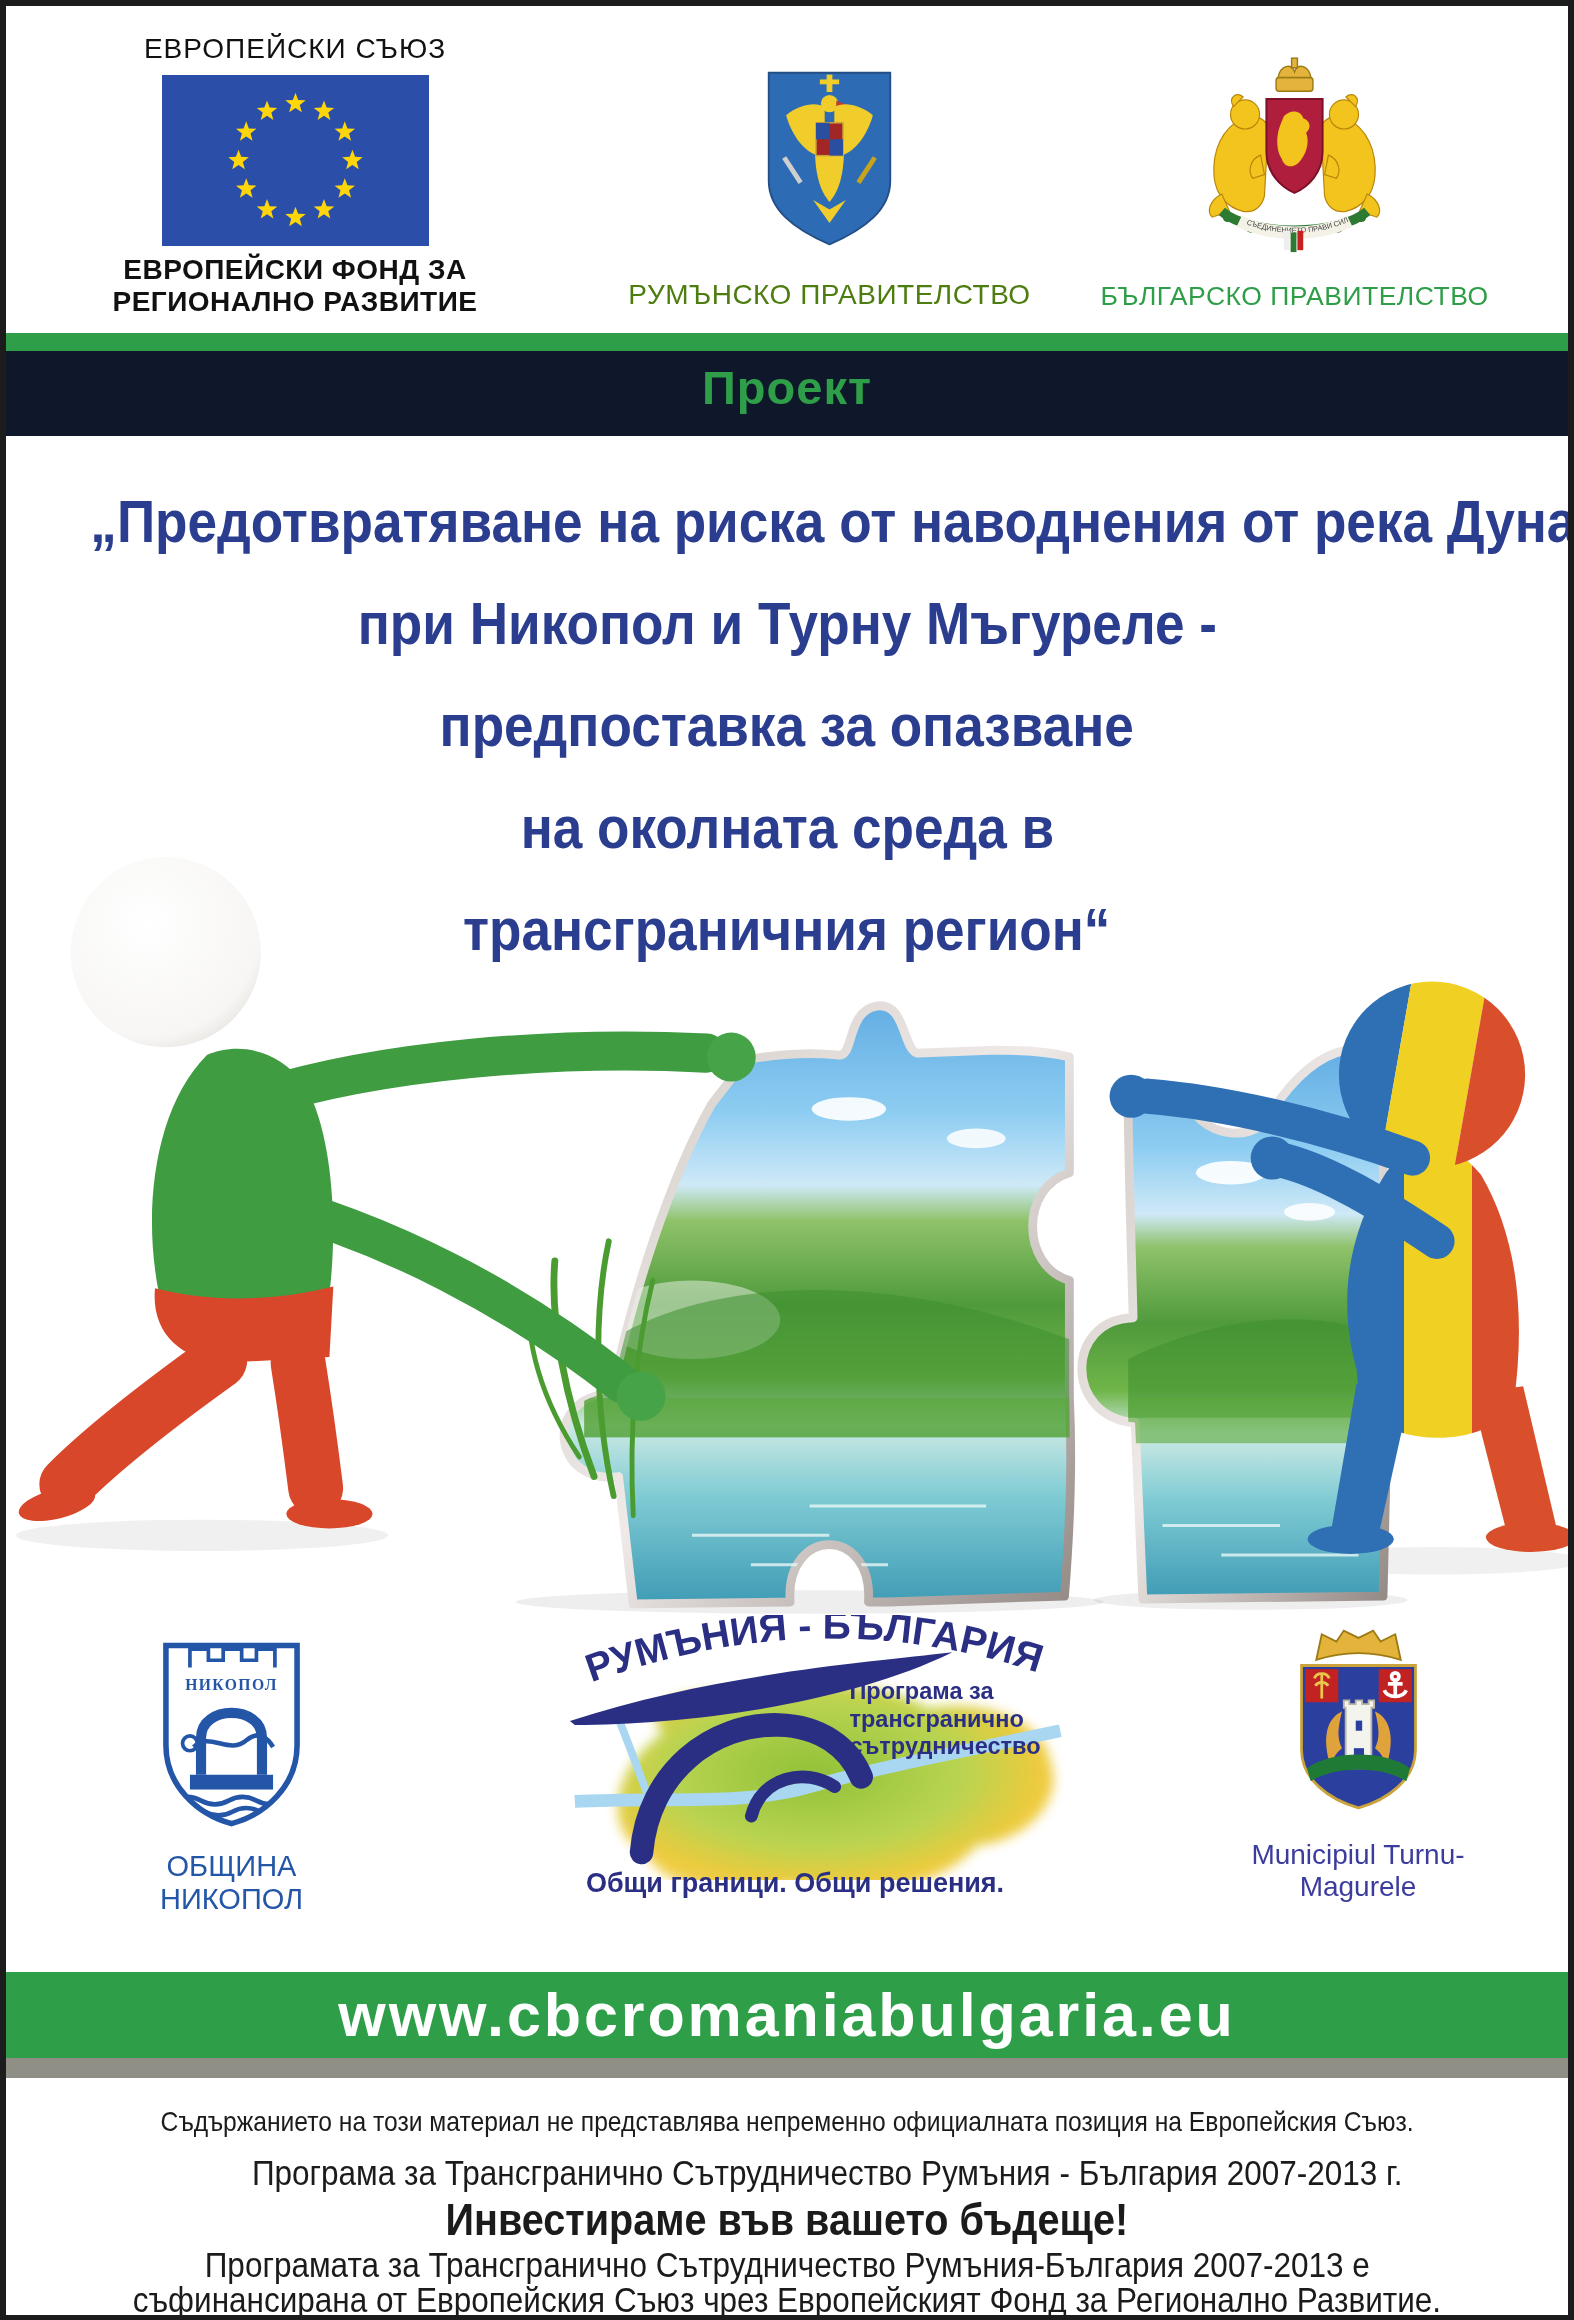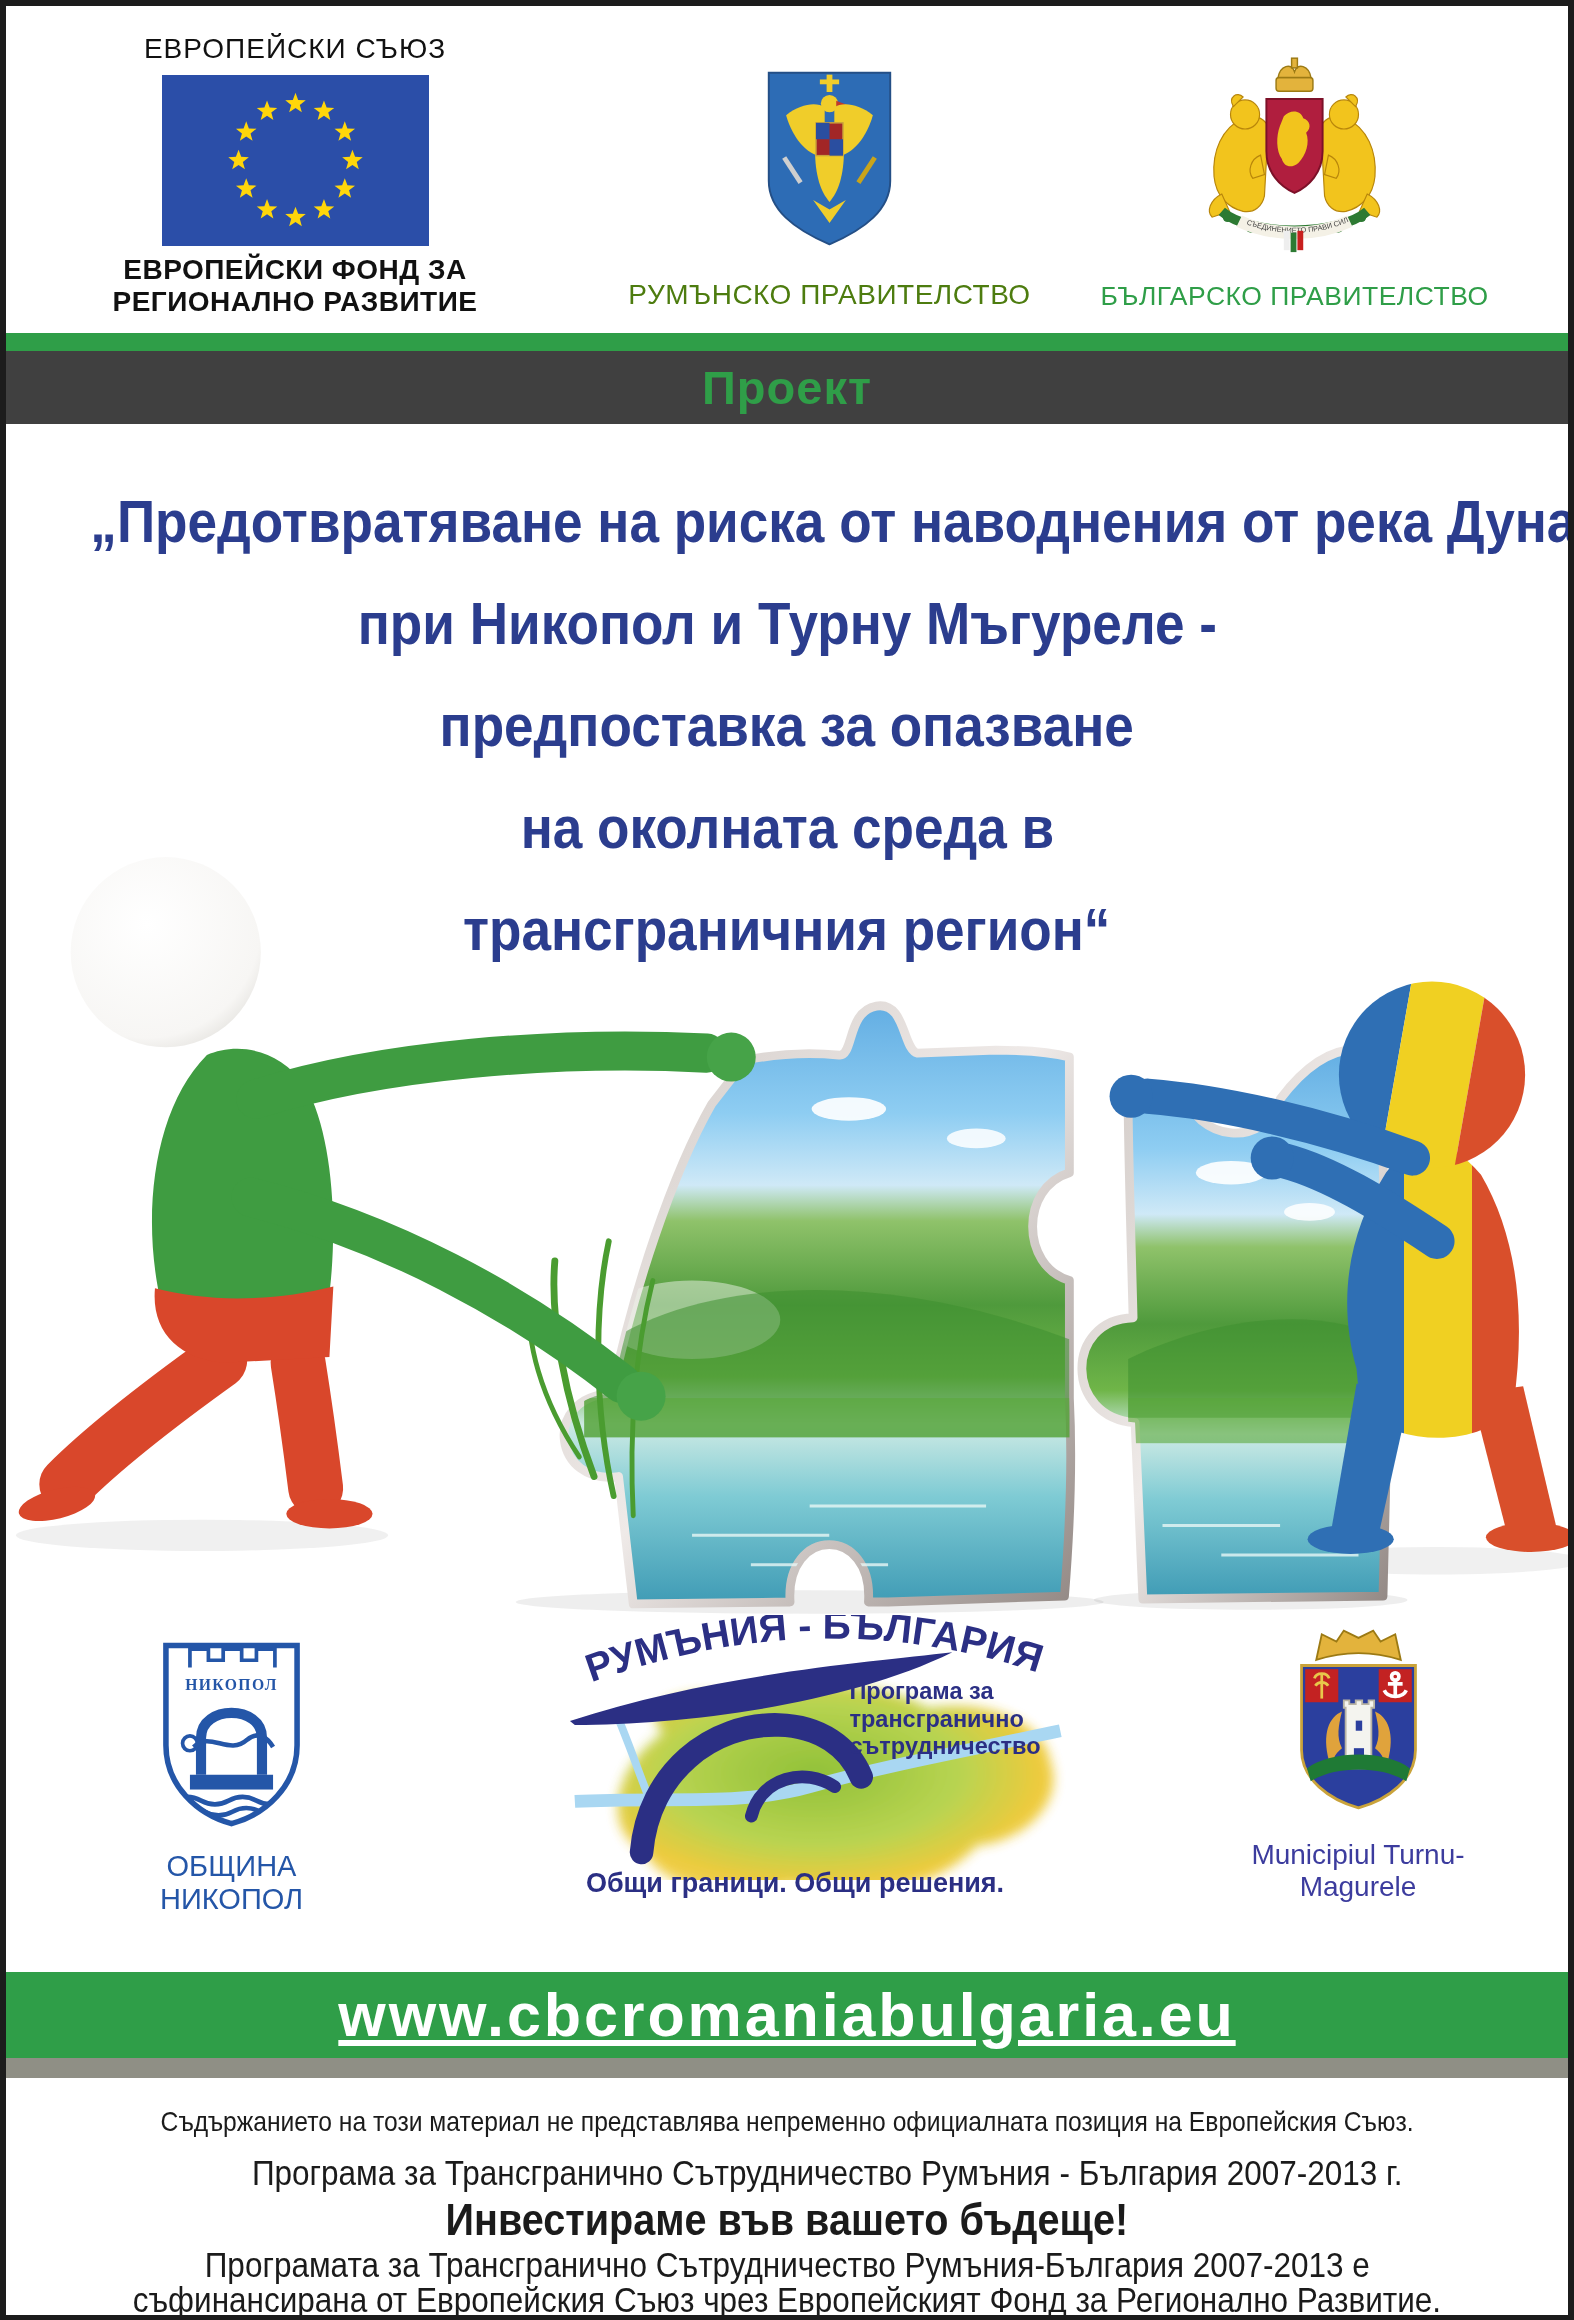--- a/index.html
+++ b/index.html
@@ -17,35 +17,35 @@
   .eu-block{left:88px; top:27.4px; width:402px;}
   .eu-title{font-size:28px; letter-spacing:1px; color:#111;}
   .eu-flag{position:relative; width:267px; height:171px; margin:9.8px auto 7.8px auto; background:#2b4ea8;}
   .eu-caption{font-size:28px; line-height:1.16; color:#111; letter-spacing:0.5px;font-weight:bold;}
   .ro-block{left:603px; top:59px; width:441px;}
   .ro-caption{font-size:28px; color:#4d7c0f; margin-top:21.6px; letter-spacing:0.5px;}
   .bg-block{left:1068px; top:51px; width:441px;}
   .bg-caption{font-size:26.5px; color:#2f9e48; margin-top:13.7px; letter-spacing:0.5px;}
 
   .stripe-green{left:0; top:327px; width:100%; height:17.6px; background:#2f9e48;}
-  .band-yellow{left:0; top:345px; width:100%; height:73px; background:#404040;}
+  .band-yellow{left:0; top:345px; width:100%; height:85px; background:#0f172a;}
   .band-yellow .label{font-size:47px; font-weight:700; color:#2f9e48; line-height:73px; letter-spacing:1px;}
 
   .title-block{left:0; top:465px; width:100%;}
   .title-line{height:102px; line-height:102px; text-align:center;
     font-size:59px; font-weight:700; color:#2b3d8e;}
   .nikopol-block{left:93px; top:1629px; width:265px;}
   .nikopol-caption{font-size:29px; color:#2456a8; margin-top:10px;}
   .programme-svg{left:510px; top:1609px;}
   .programme-slogan{left:392px; top:1862px; width:794px; font-size:27px; font-weight:700; color:#2b2f84;}
   .turnu-block{left:1210px; top:1617px; width:284px;}
   .turnu-caption{font-size:28px; color:#3c3c9e; margin-top:13.7px;}
 
   .site-band{left:0; top:1966px; width:100%; height:86px; background:#2f9e48;}
-  .site-band .url{font-size:61px; font-weight:700; color:#ffffff; line-height:86px; letter-spacing:2.9px;text-decoration:underline;}
+  .site-band .url{font-size:61px; font-weight:700; color:#ffffff; line-height:86px; letter-spacing:2.9px;}
   .gray-band{left:0; top:2052px; width:100%; height:19.6px; background:#8f8f85;}
 
   .footer-line{left:0; width:100%; text-align:center; color:#1b1b1b;}
   .fl1{top:2100px; font-size:27.4px;}
   .fl2{top:2147px; font-size:35px;padding-left:40px;}
   .fl3{top:2188px; font-size:45px; font-weight:600;}
   .fl4{top:2239px; font-size:35px;}
   .fl5{top:2274px; font-size:35px;}
 </style>
 </head>

